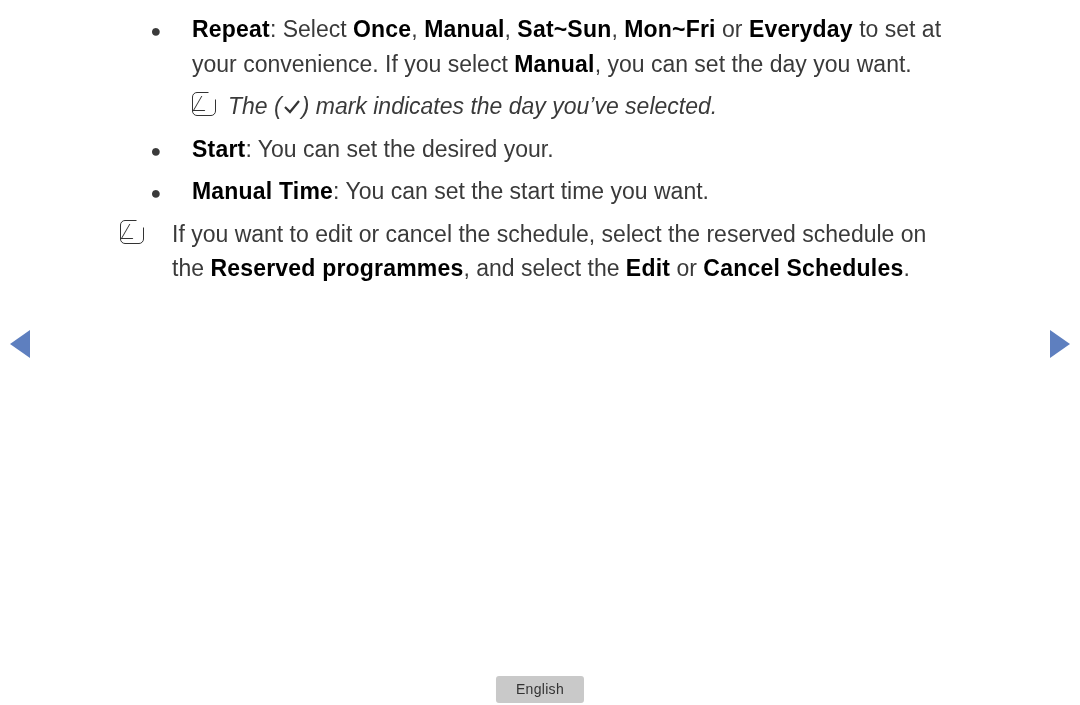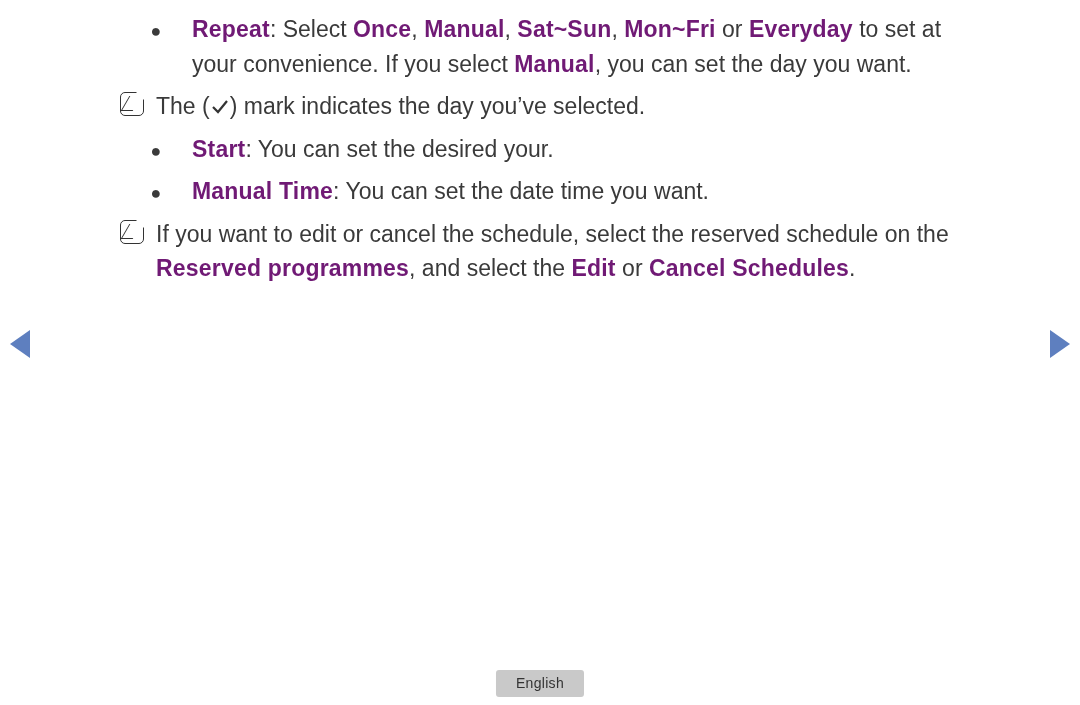--- a/index.html
+++ b/index.html
@@ -29,43 +29,46 @@
     flex: 0 0 72px;
     text-align: center;
     font-size: 18px;
     padding-top: 6px;
   }
   .bullet-text {
     flex: 1;
   }
   .sub-row {
     display: flex;
+    margin-left: 72px;
     margin-bottom: 8px;
+    font-style: italic;
   }
   .note-block {
     display: flex;
     margin-top: 6px;
+    gap: 16px;
   }
   .note-icon-col {
     flex: 0 0 36px;
     display: flex;
     justify-content: flex-start;
     padding-top: 3px;
   }
   .note-icon-col-wide {
     flex: 0 0 36px;
     display: flex;
     justify-content: flex-start;
     padding-top: 3px;
   }
   .note-text {
     flex: 1;
   }
   .hl {
-    color: #701a75;
+    color: #000000;
     font-weight: bold;
     letter-spacing: 0.2px;
   }
   .note-icon {
     display: inline-block;
     width: 24px;
     height: 24px;
     border: 1.8px solid #333;
     border-radius: 5px;
     position: relative;
@@ -110,21 +113,21 @@
     width: 0;
     height: 0;
     border-top: 14px solid transparent;
     border-bottom: 14px solid transparent;
     border-left: 20px solid #5e7fbf;
     cursor: pointer;
   }
   .lang-pill {
     position: absolute;
     left: 50%;
-    bottom: 8px;
+    bottom: 2px;
     transform: translateX(-50%);
     background: #c9c9c9;
     color: #333;
     font-size: 14px;
     padding: 3px 20px;
     border-radius: 3px;
     letter-spacing: 0.3px;
   }
   .check-inline svg {
     vertical-align: -2px;
@@ -157,21 +160,21 @@
     <div class="bullet">●</div>
     <div class="bullet-text">
       <span class="hl">Start</span><span>: You can set the desired your.</span>
     </div>
   </div>
 
 
   <div class="bullet-row">
     <div class="bullet">●</div>
     <div class="bullet-text">
-      <span class="hl">Manual Time</span><span>: You can set the date time you want.</span>
+      <span class="hl">Manual Time</span><span>: You can set the start time you want.</span>
     </div>
   </div>
 
   <div class="note-block">
     <div class="note-icon-col-wide">
       <span class="note-icon"></span>
     </div>
     <div class="note-text">
       <span>If you want to edit or cancel the schedule, select the reserved schedule on the </span><span class="hl">Reserved programmes</span><span>, and select the </span><span class="hl">Edit</span><span> or </span><span class="hl">Cancel Schedules</span><span>.</span>
     </div>

